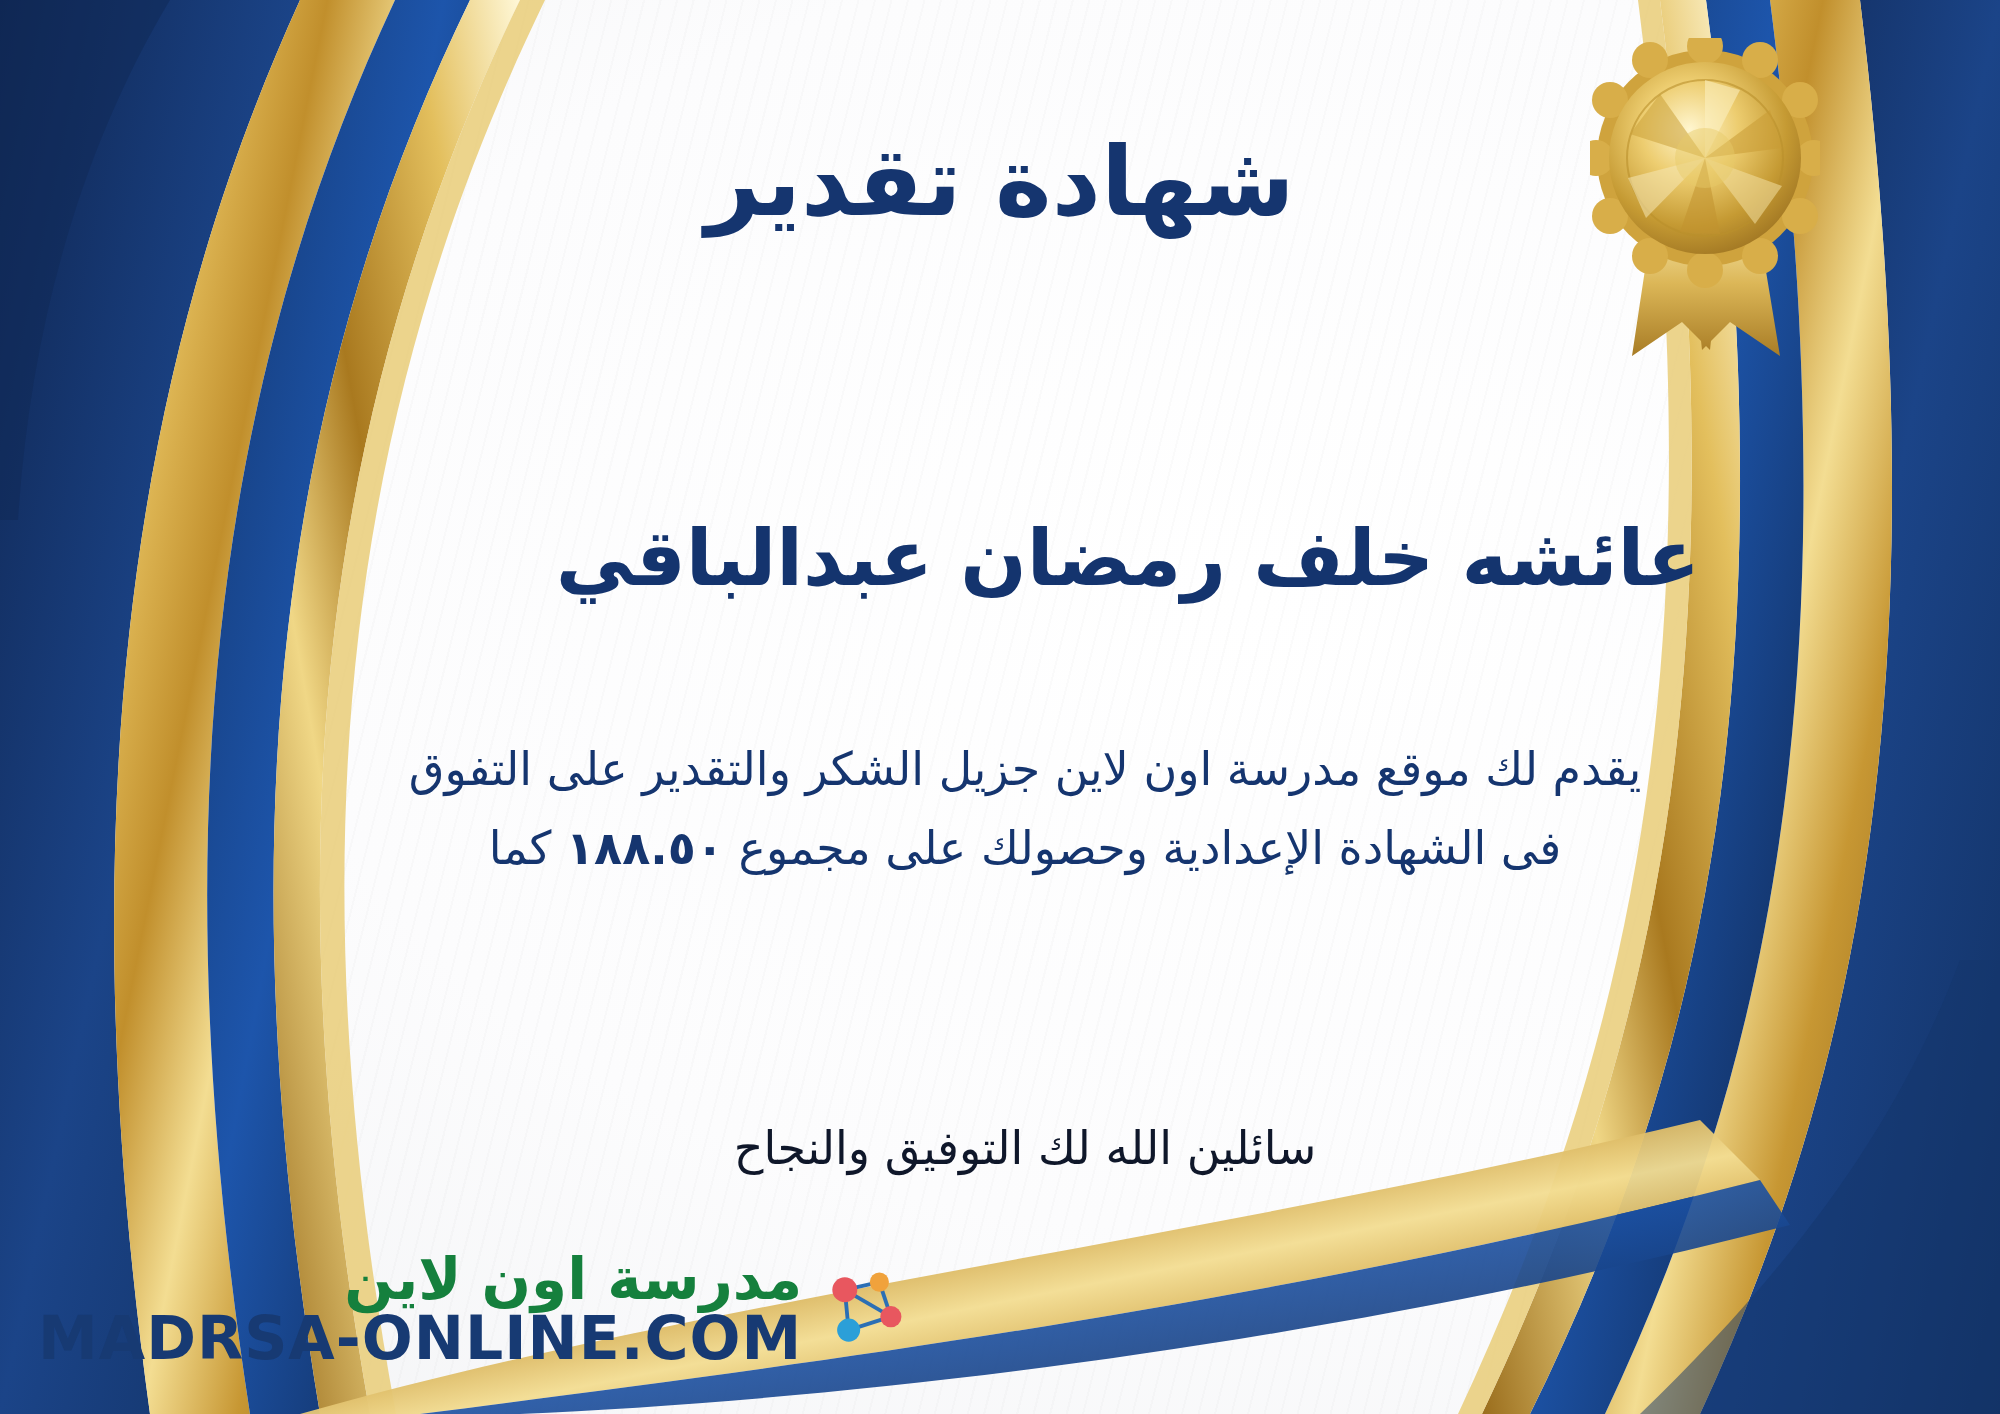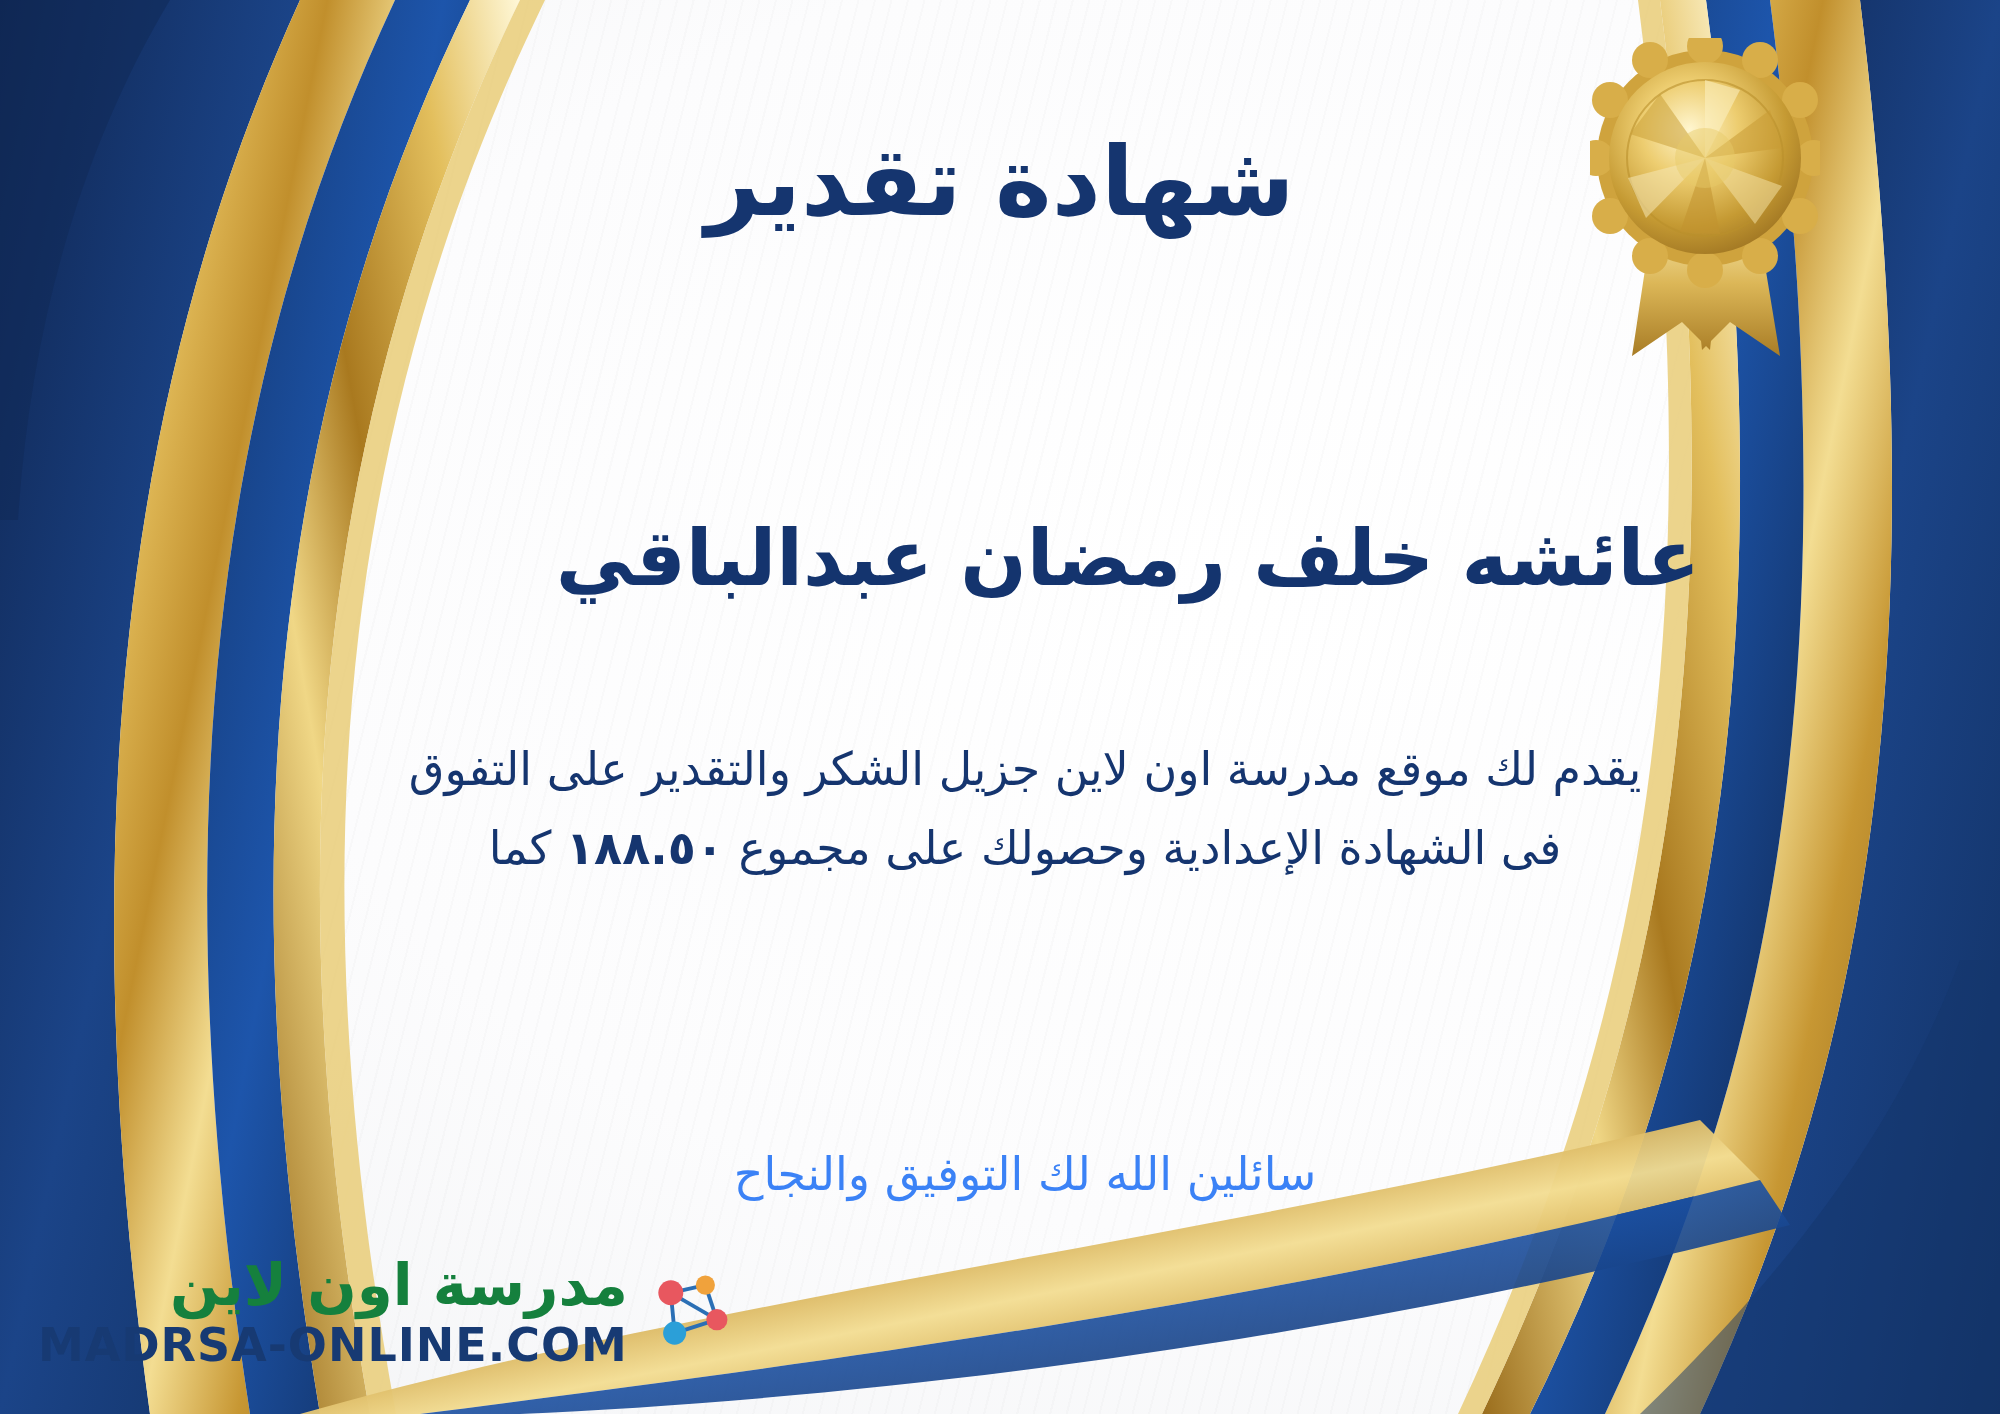--- a/index.html
+++ b/index.html
@@ -76,26 +76,26 @@
     font-size: 46px;
     color: #15356f;
     line-height: 1.72;
   }
   .body-text .score {
     font-weight: 700;
     letter-spacing: 1px;
   }
   .closing-text {
     position: absolute;
-    top: 1138px;
+    top: 1112px;
     left: 320px;
     right: 270px;
     text-align: center;
     font-size: 46px;
-    color: #3b82f6;
+    color: #0f172a;
     line-height: 1.6;
   }
   
   .brand {
     position: absolute;
     left: 38px;
     bottom: 46px;
     display: flex;
     flex-direction: row-reverse;
     align-items: center;
@@ -108,22 +108,21 @@
     align-items: flex-start;
     line-height: 1;
   }
   .brand-name {
     font-size: 58px;
     font-weight: 700;
     color: #15803d;
     letter-spacing: -1px;
   }
   .brand-url {
-    margin-top: 8px;
-    font-size: 46px;
+    font-size: 60px;
     font-weight: 700;
     color: #173a73;
     letter-spacing: 1px;
     direction: ltr;
   }
   .brand-mark {
     width: 96px;
     height: 96px;
     flex: 0 0 96px;
   }

